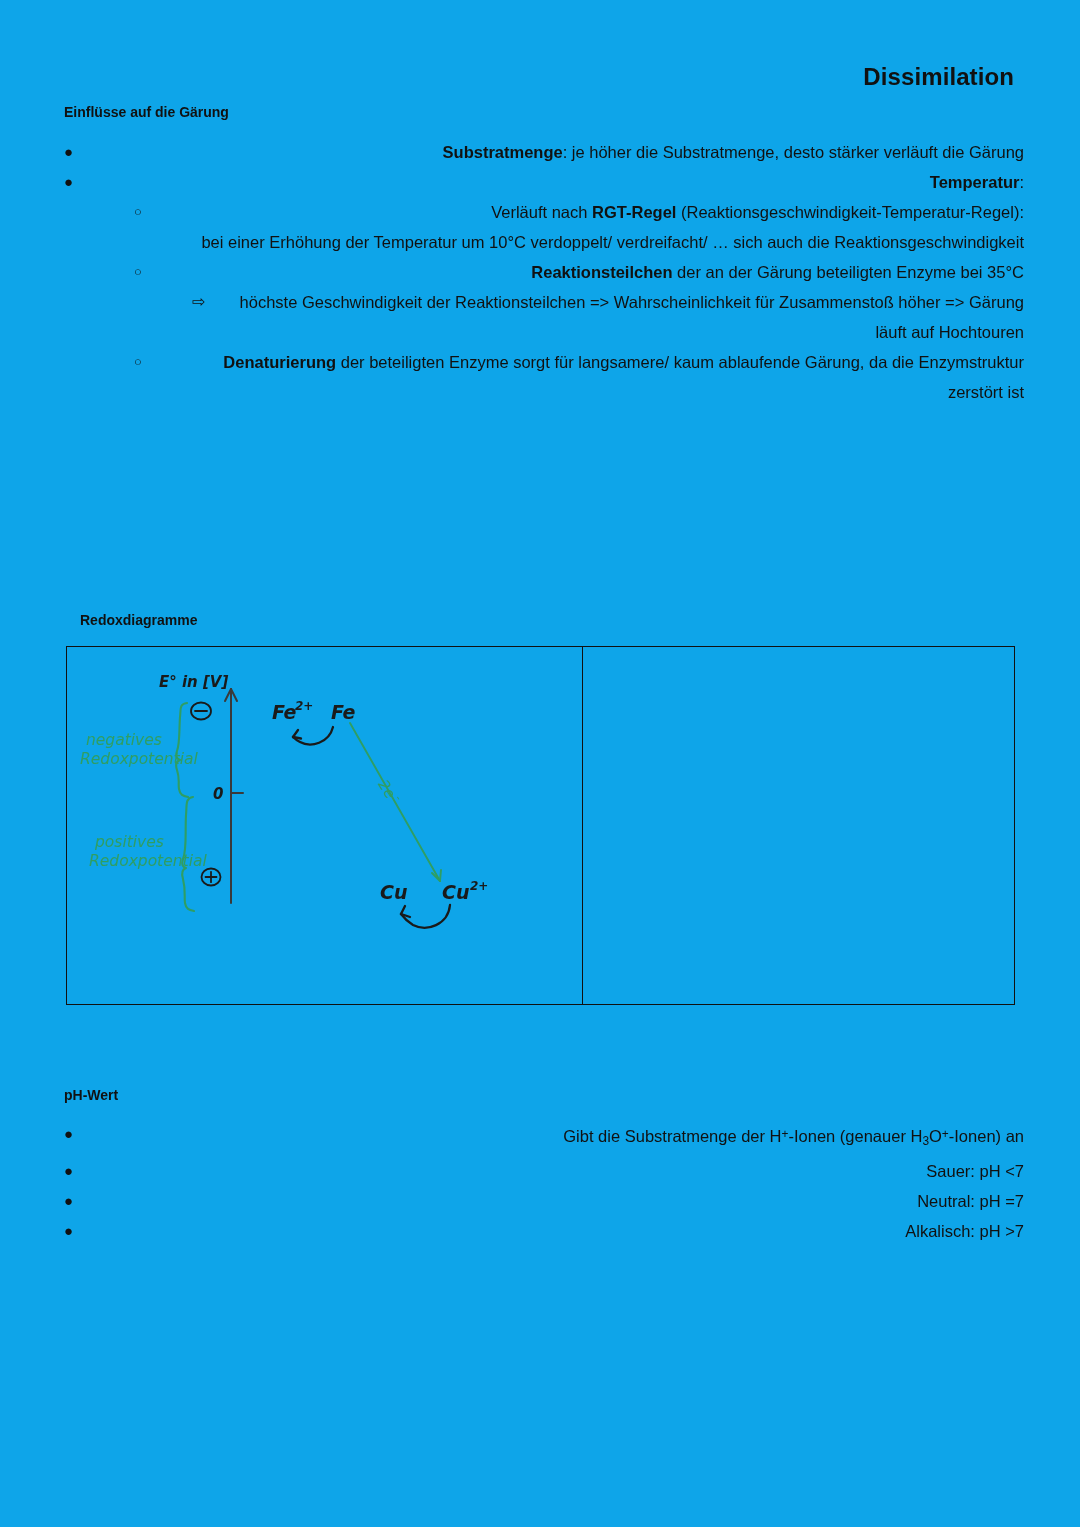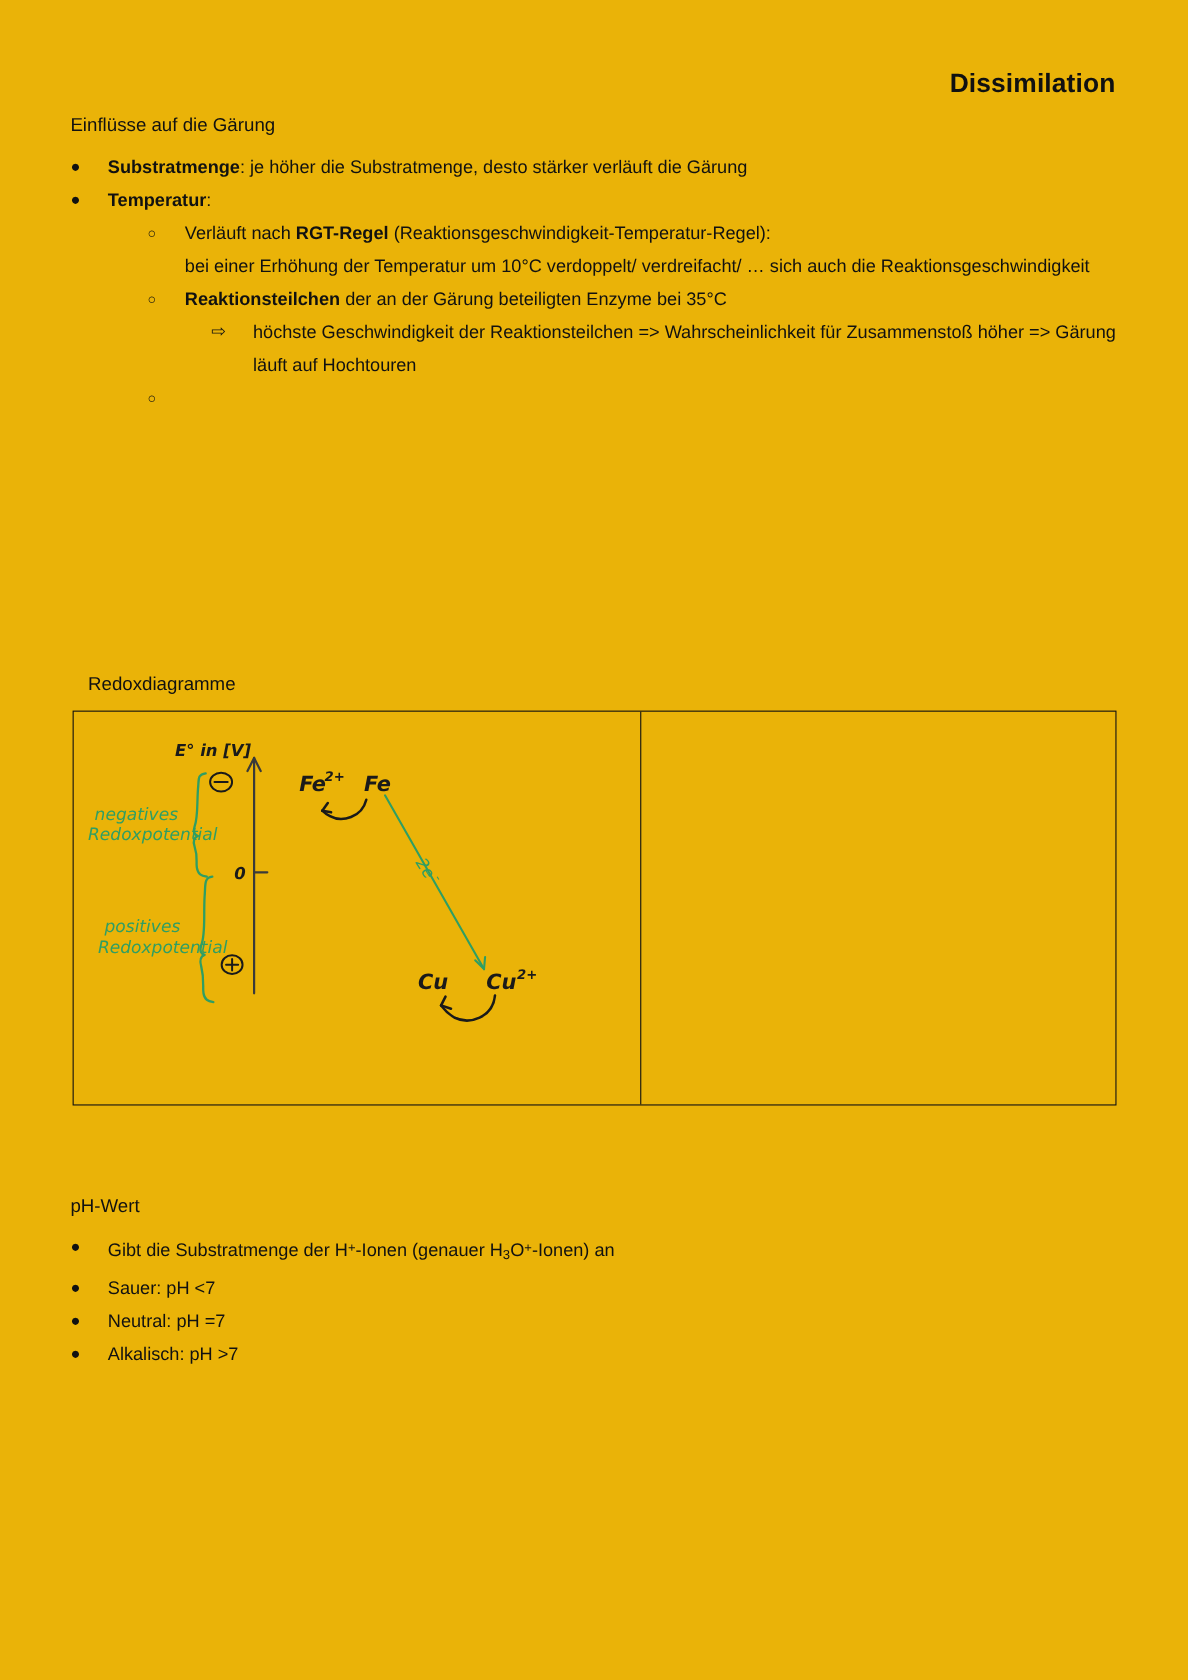--- a/index.html
+++ b/index.html
@@ -8,42 +8,42 @@
     background: #ffffff;
   }
   body {
     font-family: "Liberation Sans", sans-serif;
     color: #111111;
   }
   .page {
     position: relative;
     width: 1080px;
     height: 1527px;
-    background: #eab308;
+    background: #0ea5e9;
     overflow: hidden;
     box-sizing: border-box;
   }
 
   
   .doc-title {
     position: absolute;
     top: 63px;
     right: 66px;
     font-size: 24px;
     font-weight: bold;
     letter-spacing: 0.1px;
     color: #111111;
   }
 
   
   .section-heading {
     position: absolute;
     left: 64px;
-    font-size: 17px;
-    font-weight: normal;
+    font-size: 14px;
+    font-weight: bold;
     color: #111111;
   }
   #h-einfluesse { top: 104px; }
   #h-redox      { top: 612px; margin-left: 16px; }
   #h-ph         { top: 1087px; }
 
   
   .list-block {
     position: absolute;
     left: 64px;
@@ -62,20 +62,21 @@
   .li > .marker {
     position: absolute;
     left: 0;
     top: 0;
     width: 34px;
     text-align: left;
     color: #111111;
   }
   .li > .txt {
     display: block;
+    text-align: right;
   }
 
   
   .lvl1 { padding-left: 34px; }
   .lvl1 > .marker { font-size: 15px; line-height: 30px; }
   
   .lvl2 { padding-left: 104px; }
   .lvl2 > .marker { left: 70px; font-size: 13px; line-height: 30px; }
   
   .lvl3 { padding-left: 166px; }
@@ -159,20 +160,21 @@
       <span class="txt"><span class="b">Reaktionsteilchen</span><span> der an der Gärung beteiligten Enzyme bei 35°C</span></span>
     </div>
 
     <div class="li lvl3">
       <span class="marker">⇨</span>
       <span class="txt">höchste Geschwindigkeit der Reaktionsteilchen =&gt; Wahrscheinlichkeit für Zusammenstoß höher =&gt; Gärung läuft auf Hochtouren</span>
     </div>
 
     <div class="li lvl2">
       <span class="marker">○</span>
+      <span class="txt"><span class="b">Denaturierung</span><span> der beteiligten Enzyme sorgt für langsamere/ kaum ablaufende Gärung, da die Enzymstruktur zerstört ist</span></span>
     </div>
   </div>
 
   <div class="section-heading" id="h-redox">Redoxdiagramme</div>
 
   <div class="redox-table">
 
     <div class="redox-cell-left">
       <svg class="diagram-svg" viewBox="0 0 514 356">
 

